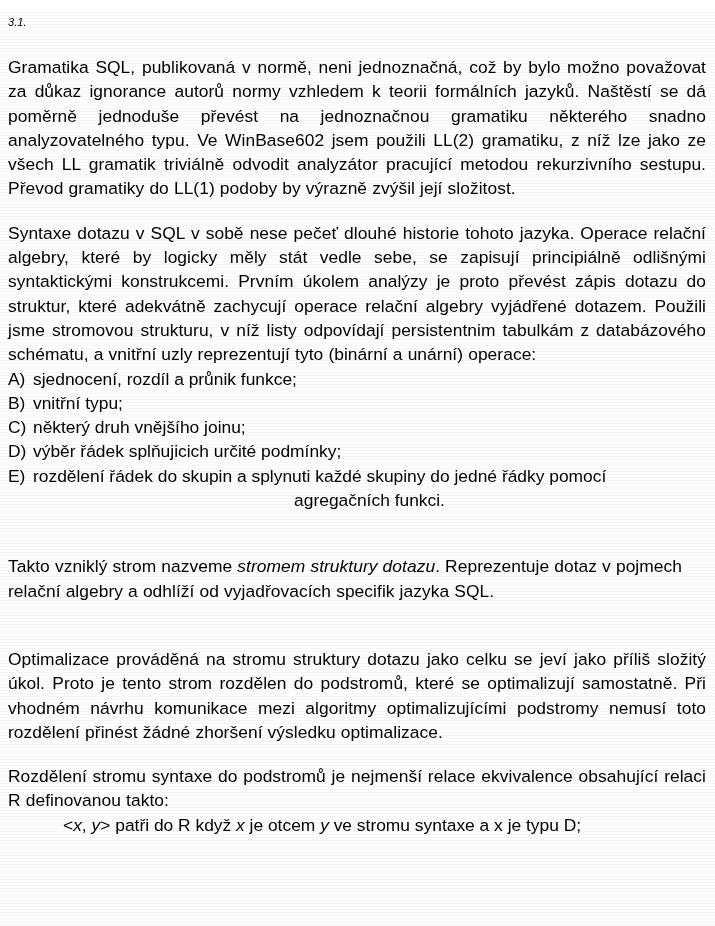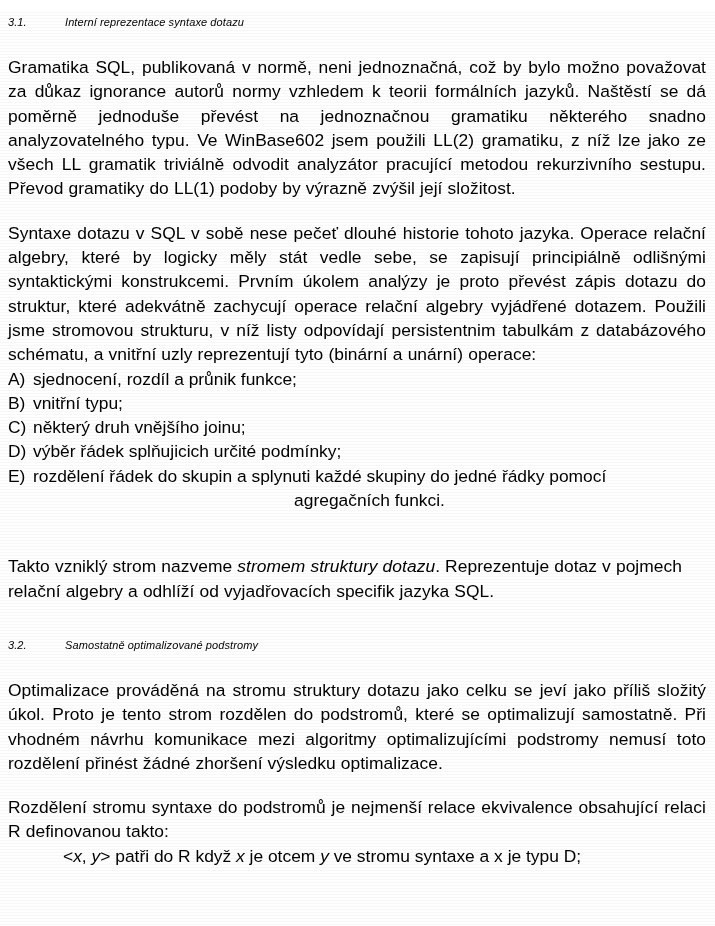--- a/index.html
+++ b/index.html
@@ -116,21 +116,20 @@
     mix-blend-mode: multiply;
   }
 </style>
 </head>
 <body>
 
 <div class="page">
 
   <div class="heading h-31">
     <span class="num">3.1.</span>
-    <span class="ttl">Interní reprezentace syntaxe dotazu</span>
   </div>
 
   <div class="gap-lg"></div>
 
   <p class="body">Gramatika SQL, publikovaná v normě, neni jednoznačná, což by bylo možno považovat za důkaz ignorance autorů normy vzhledem k teorii formálních jazyků. Naštěstí se dá poměrně jednoduše převést na jednoznačnou gramatiku některého snadno analyzovatelného typu. Ve WinBase602 jsem použili LL(2) gramatiku, z níž lze jako ze všech LL gramatik triviálně odvodit analyzátor pracující metodou rekurzivního sestupu. Převod gramatiky do LL(1) podoby by výrazně zvýšil její složitost.</p>
 
   <div class="gap-md"></div>
 
   <p class="body">Syntaxe dotazu v SQL v sobě nese pečeť dlouhé historie tohoto jazyka. Operace relační algebry, které by logicky měly stát vedle sebe, se zapisují principiálně odlišnými syntaktickými konstrukcemi. Prvním úkolem analýzy je proto převést zápis dotazu do struktur, které adekvátně zachycují operace relační algebry vyjádřené dotazem. Použili jsme stromovou strukturu, v níž listy odpovídají persistentnim tabulkám z databázového schématu, a vnitřní uzly reprezentují tyto (binární a unární) operace:</p>
 
@@ -162,24 +161,20 @@
 
   <div class="gap-lg"></div>
 
 
   <div class="gap-md"></div>
 
   <p class="body nojust"><span>Takto vzniklý strom nazveme </span><em class="i">stromem struktury dotazu</em><span>. Reprezentuje dotaz v pojmech relační algebry a odhlíží od vyjadřovacích specifik jazyka SQL.</span></p>
 
   <div class="gap-lg"></div>
 
-  <div class="heading h-32">
-    <span class="num">3.2.</span>
-    <span class="ttl">Samostatně optimalizované podstromy</span>
-  </div>
 
   <div class="gap-lg"></div>
 
   <p class="body">Optimalizace prováděná na stromu struktury dotazu jako celku se jeví jako příliš složitý úkol. Proto je tento strom rozdělen do podstromů, které se optimalizují samostatně. Při vhodném návrhu komunikace mezi algoritmy optimalizujícími podstromy nemusí toto rozdělení přinést žádné zhoršení výsledku optimalizace.</p>
 
   <div class="gap-md"></div>
 
   <p class="body">Rozdělení stromu syntaxe do podstromů je nejmenší relace ekvivalence obsahující relaci R definovanou takto:</p>
 
   <p class="defline"><span>&lt;</span><em class="i">x</em><span>, </span><em class="i">y</em><span>&gt;</span><span> patři do R když </span><em class="i">x</em><span> je otcem </span><em class="i">y</em><span> ve stromu syntaxe a x je typu D;</span></p>

